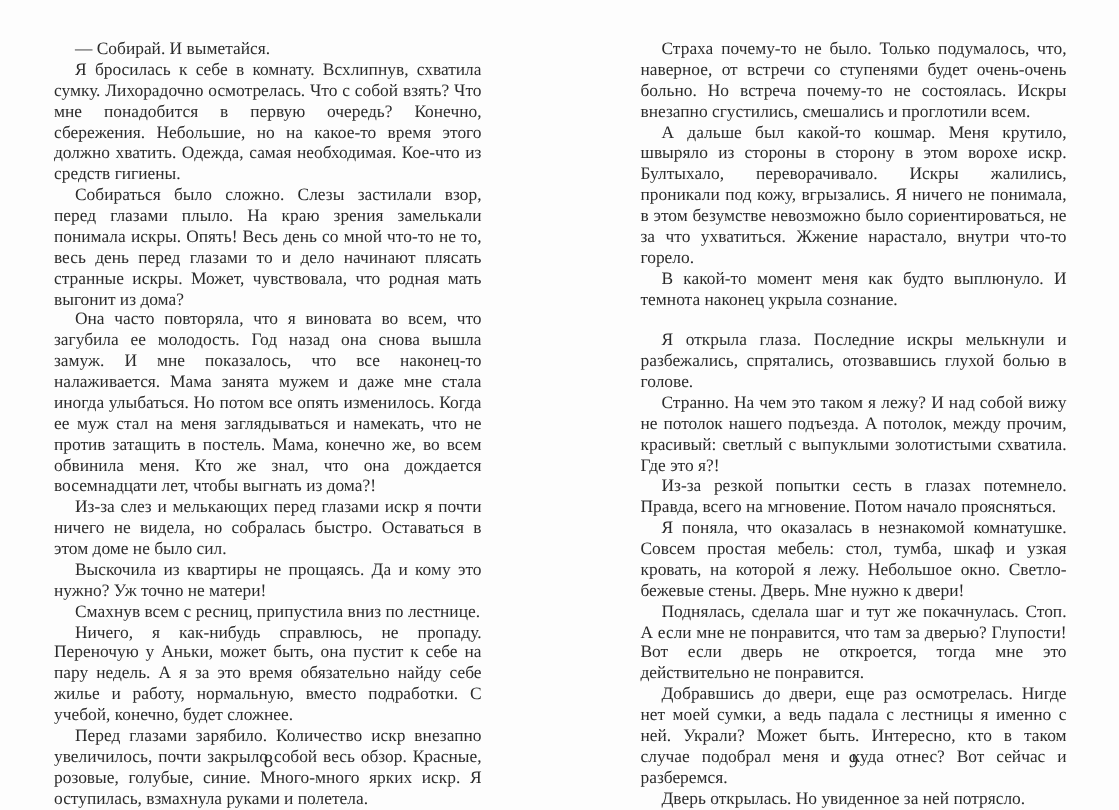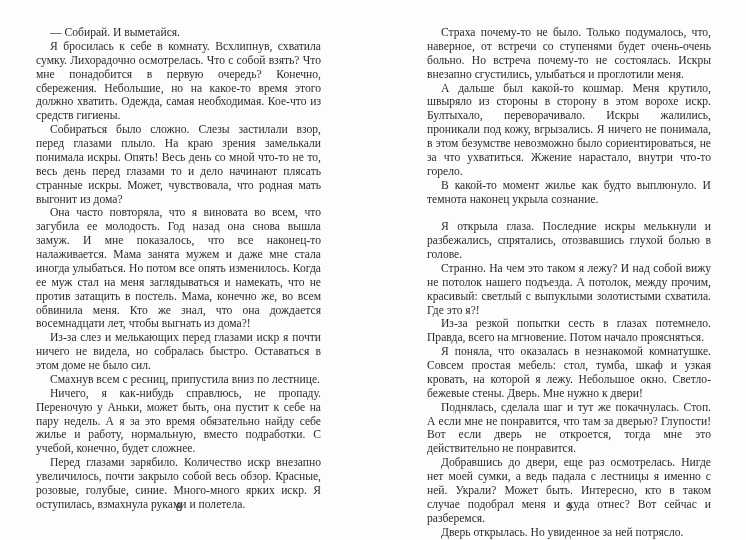--- a/index.html
+++ b/index.html
@@ -54,32 +54,33 @@
 </head>
 <body>
 
 <div class="page left">
   <div class="text-block">
     <p class="para">— Собирай. И выметайся.</p>
     <p class="para">Я бросилась к себе в комнату. Всхлипнув, схватила сумку. Лихорадочно осмотрелась. Что с собой взять? Что мне понадобится в первую очередь? Конечно, сбережения. Небольшие, но на какое-то время этого должно хватить. Одежда, самая необходимая. Кое-что из средств гигиены.</p>
     <p class="para">Собираться было сложно. Слезы застилали взор, перед глазами плыло. На краю зрения замелькали понимала искры. Опять! Весь день со мной что-то не то, весь день перед глазами то и дело начинают плясать странные искры. Может, чувствовала, что родная мать выгонит из дома?</p>
     <p class="para">Она часто повторяла, что я виновата во всем, что загубила ее молодость. Год назад она снова вышла замуж. И мне показалось, что все наконец-то налаживается. Мама занята мужем и даже мне стала иногда улыбаться. Но потом все опять изменилось. Когда ее муж стал на меня заглядываться и намекать, что не против затащить в постель. Мама, конечно же, во всем обвинила меня. Кто же знал, что она дождается восемнадцати лет, чтобы выгнать из дома?!</p>
     <p class="para">Из-за слез и мелькающих перед глазами искр я почти ничего не видела, но собралась быстро. Оставаться в этом доме не было сил.</p>
+    <p class="para">Выскочила из квартиры не прощаясь. Да и кому это нужно? Уж точно не матери!</p>
     <p class="para">Смахнув всем с ресниц, припустила вниз по лестнице.</p>
     <p class="para">Ничего, я как-нибудь справлюсь, не пропаду. Переночую у Аньки, может быть, она пустит к себе на пару недель. А я за это время обязательно найду себе жилье и работу, нормальную, вместо подработки. С учебой, конечно, будет сложнее.</p>
     <p class="para">Перед глазами зарябило. Количество искр внезапно увеличилось, почти закрыло собой весь обзор. Красные, розовые, голубые, синие. Много-много ярких искр. Я оступилась, взмахнула руками и полетела.</p>
   </div>
   <div class="page-number">8</div>
 </div>
 
 <div class="page right">
   <div class="text-block">
-    <p class="para">Страха почему-то не было. Только подумалось, что, наверное, от встречи со ступенями будет очень-очень больно. Но встреча почему-то не состоялась. Искры внезапно сгустились, улыбаться и проглотили меня.</p>
+    <p class="para">Страха почему-то не было. Только подумалось, что, наверное, от встречи со ступенями будет очень-очень больно. Но встреча почему-то не состоялась. Искры внезапно сгустились, смешались и проглотили всем.</p>
     <p class="para">А дальше был какой-то кошмар. Меня крутило, швыряло из стороны в сторону в этом ворохе искр. Бултыхало, переворачивало. Искры жалились, проникали под кожу, вгрызались. Я ничего не понимала, в этом безумстве невозможно было сориентироваться, не за что ухватиться. Жжение нарастало, внутри что-то горело.</p>
-    <p class="para">В какой-то момент жилье как будто выплюнуло. И темнота наконец укрыла сознание.</p>
+    <p class="para">В какой-то момент меня как будто выплюнуло. И темнота наконец укрыла сознание.</p>
     <div class="section-gap"></div>
     <p class="para">Я открыла глаза. Последние искры мелькнули и разбежались, спрятались, отозвавшись глухой болью в голове.</p>
     <p class="para">Странно. На чем это таком я лежу? И над собой вижу не потолок нашего подъезда. А потолок, между прочим, красивый: светлый с выпуклыми золотистыми схватила. Где это я?!</p>
     <p class="para">Из-за резкой попытки сесть в глазах потемнело. Правда, всего на мгновение. Потом начало проясняться.</p>
     <p class="para">Я поняла, что оказалась в незнакомой комнатушке. Совсем простая мебель: стол, тумба, шкаф и узкая кровать, на которой я лежу. Небольшое окно. Светло-бежевые стены. Дверь. Мне нужно к двери!</p>
     <p class="para">Поднялась, сделала шаг и тут же покачнулась. Стоп. А если мне не понравится, что там за дверью? Глупости! Вот если дверь не откроется, тогда мне это действительно не понравится.</p>
     <p class="para">Добравшись до двери, еще раз осмотрелась. Нигде нет моей сумки, а ведь падала с лестницы я именно с ней. Украли? Может быть. Интересно, кто в таком случае подобрал меня и куда отнес? Вот сейчас и разберемся.</p>
     <p class="para">Дверь открылась. Но увиденное за ней потрясло.</p>
   </div>
   <div class="page-number">9</div>

